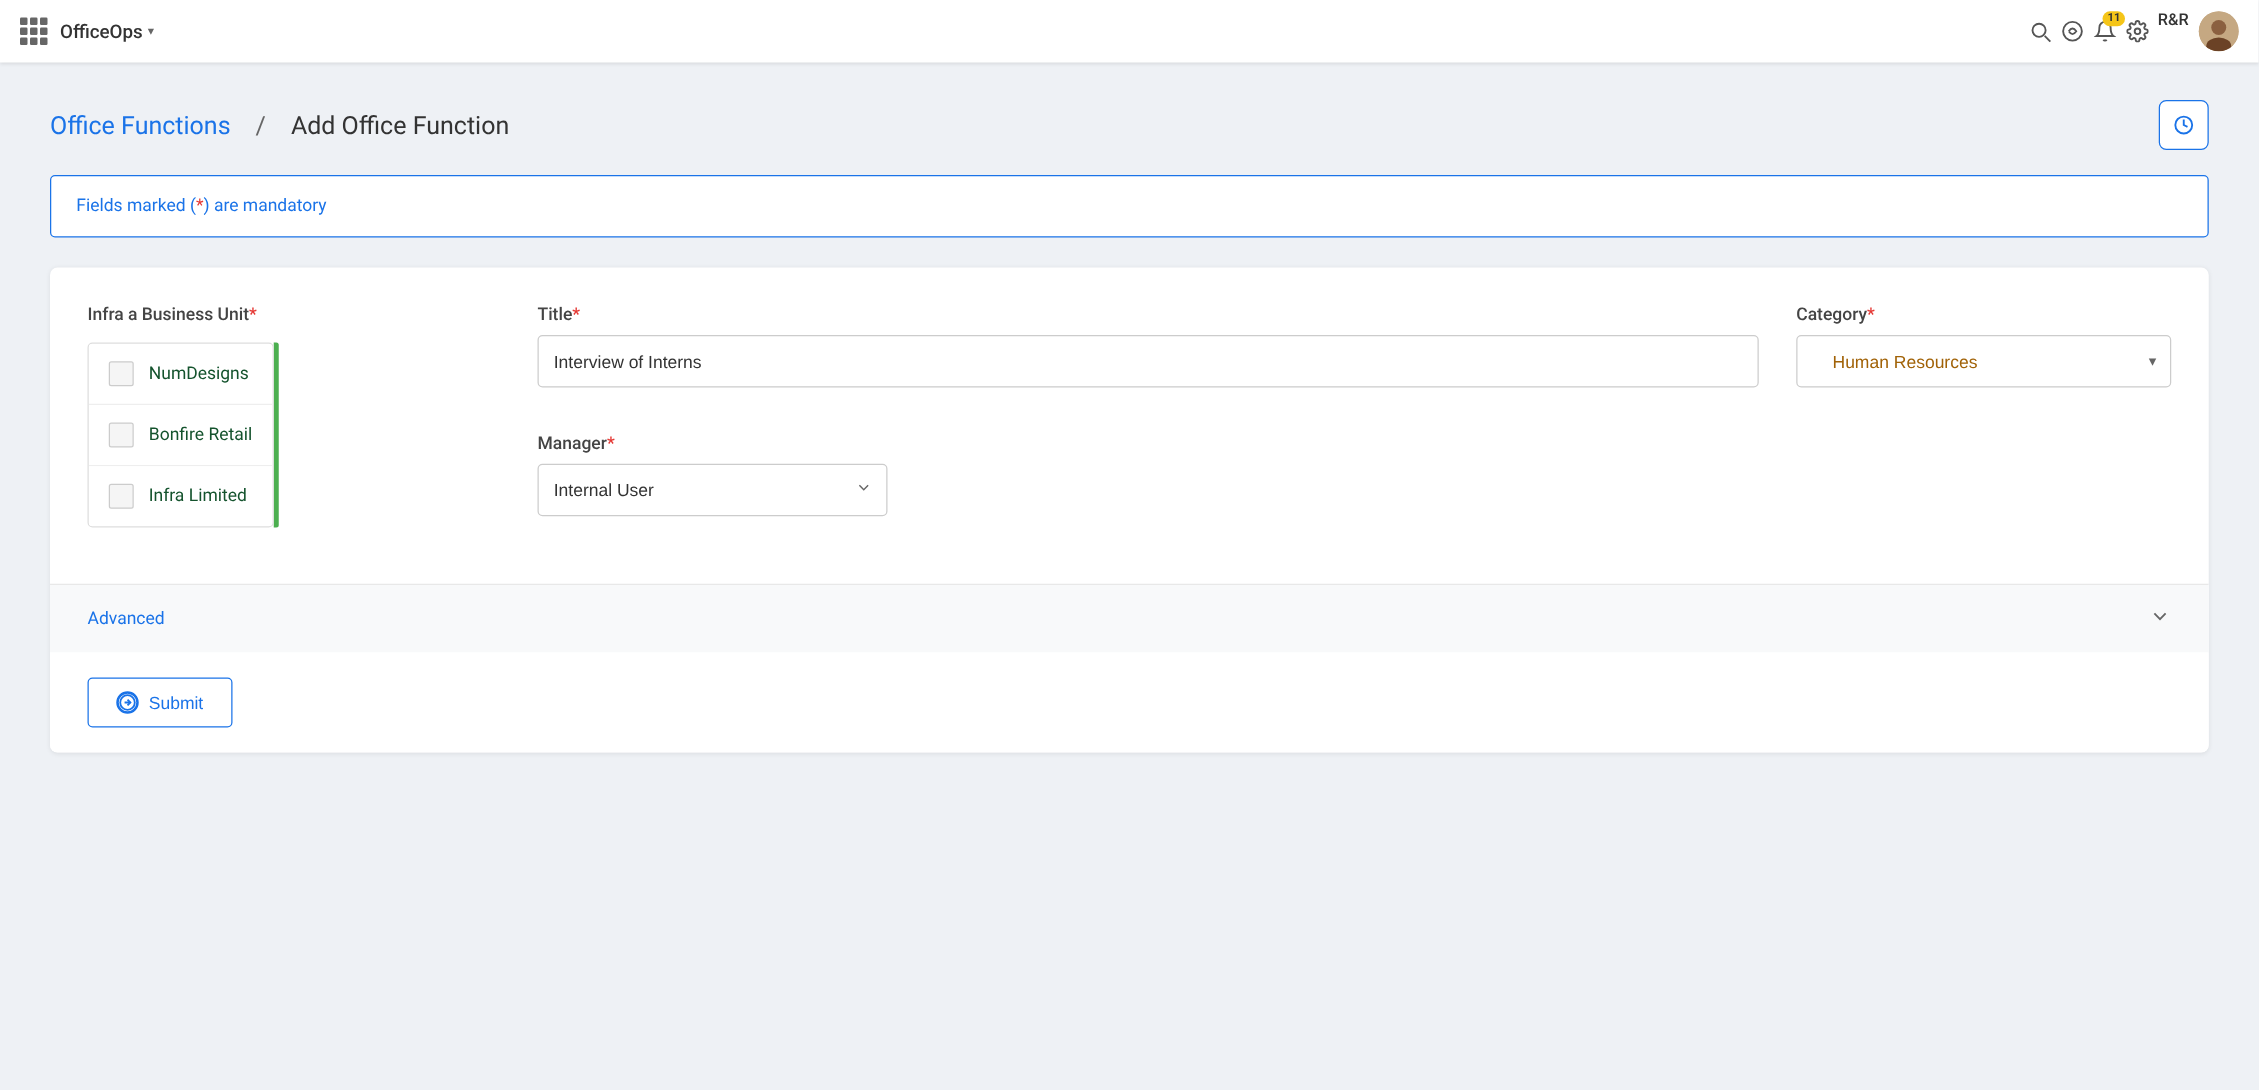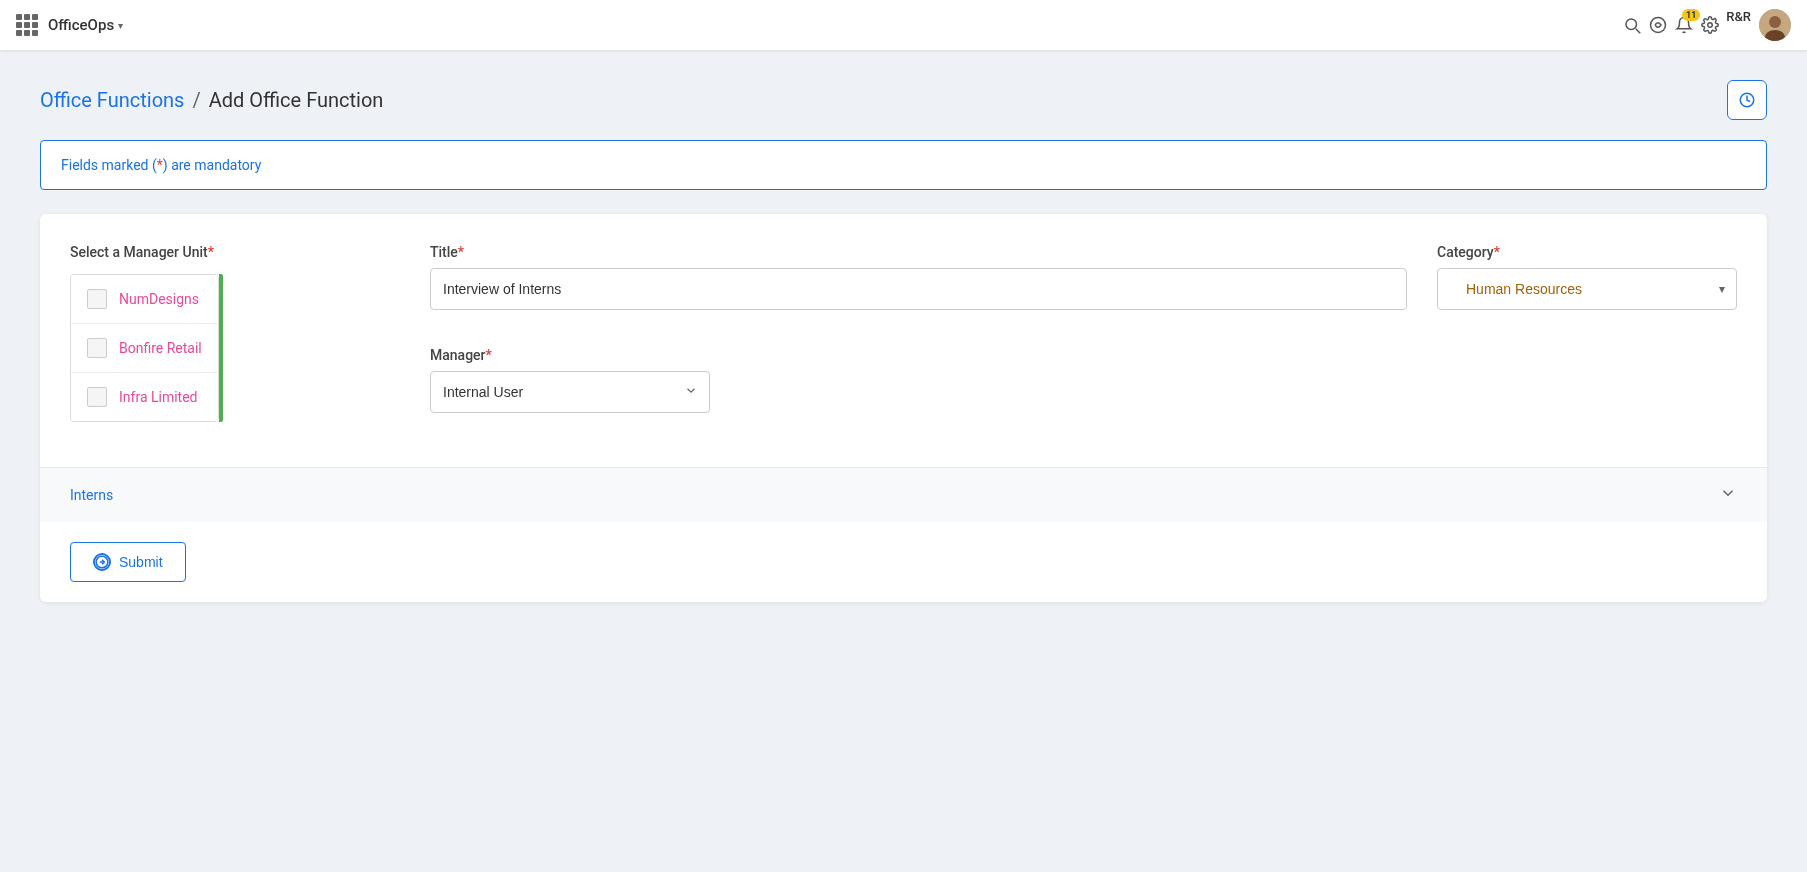--- a/index.html
+++ b/index.html
@@ -114,21 +114,21 @@
     .breadcrumb {
       display: flex;
       align-items: center;
       gap: 8px;
       margin-bottom: 20px;
       justify-content: space-between;
     }
     .breadcrumb-text {
       display: flex;
       align-items: center;
-      gap: 8px;
+      gap: 20px;
     }
     .breadcrumb-link {
       color: #1a73e8;
       font-size: 20px;
       font-weight: 400;
       cursor: pointer;
       text-decoration: none;
     }
     .breadcrumb-separator {
       color: #666;
@@ -231,21 +231,21 @@
       border-color: #1a73e8;
     }
     .bu-checkbox.checked::after {
       content: '✓';
       color: #fff;
       font-size: 12px;
       font-weight: bold;
     }
     .bu-name {
       font-size: 14px;
-      color: #ec4899;
+      color: #14532d;
     }
     
     .bu-list-wrapper {
       position: relative;
       display: flex;
     }
     .bu-list-wrapper .green-line {
       width: 4px;
       background: #4caf50;
       border-radius: 0 2px 2px 0;
@@ -461,21 +461,21 @@
 
   <div class="mandatory-notice">
     <span>Fields marked (</span><span class="mandatory-asterisk">*</span><span>) are mandatory</span>
   </div>
 
   <div class="form-container">
     <div class="form-body">
 
       <div class="business-unit-section">
         <div class="section-label">
-          <span>Select a Manager Unit</span><span class="required-star">*</span>
+          <span>Infra a Business Unit</span><span class="required-star">*</span>
         </div>
         <div class="bu-list-wrapper">
           <div class="business-unit-list">
 
             <div class="bu-item">
               <div class="bu-checkbox"></div>
               <span class="bu-name">NumDesigns</span>
             </div>
 
             <div class="bu-item">
@@ -533,21 +533,21 @@
                   <polyline points="6 9 12 15 18 9"></polyline>
                 </svg>
               </span>
             </div>
           </div>
         </div>
       </div>
     </div>
 
     <div class="advanced-section">
-      <span class="advanced-label">Interns</span>
+      <span class="advanced-label">Advanced</span>
       <span class="advanced-chevron">
         <svg width="18" height="18" viewBox="0 0 24 24" fill="none" stroke="#666" stroke-width="2">
           <polyline points="6 9 12 15 18 9"></polyline>
         </svg>
       </span>
     </div>
 
     <div class="form-footer">
       <button class="submit-btn">
         <div class="submit-icon">

